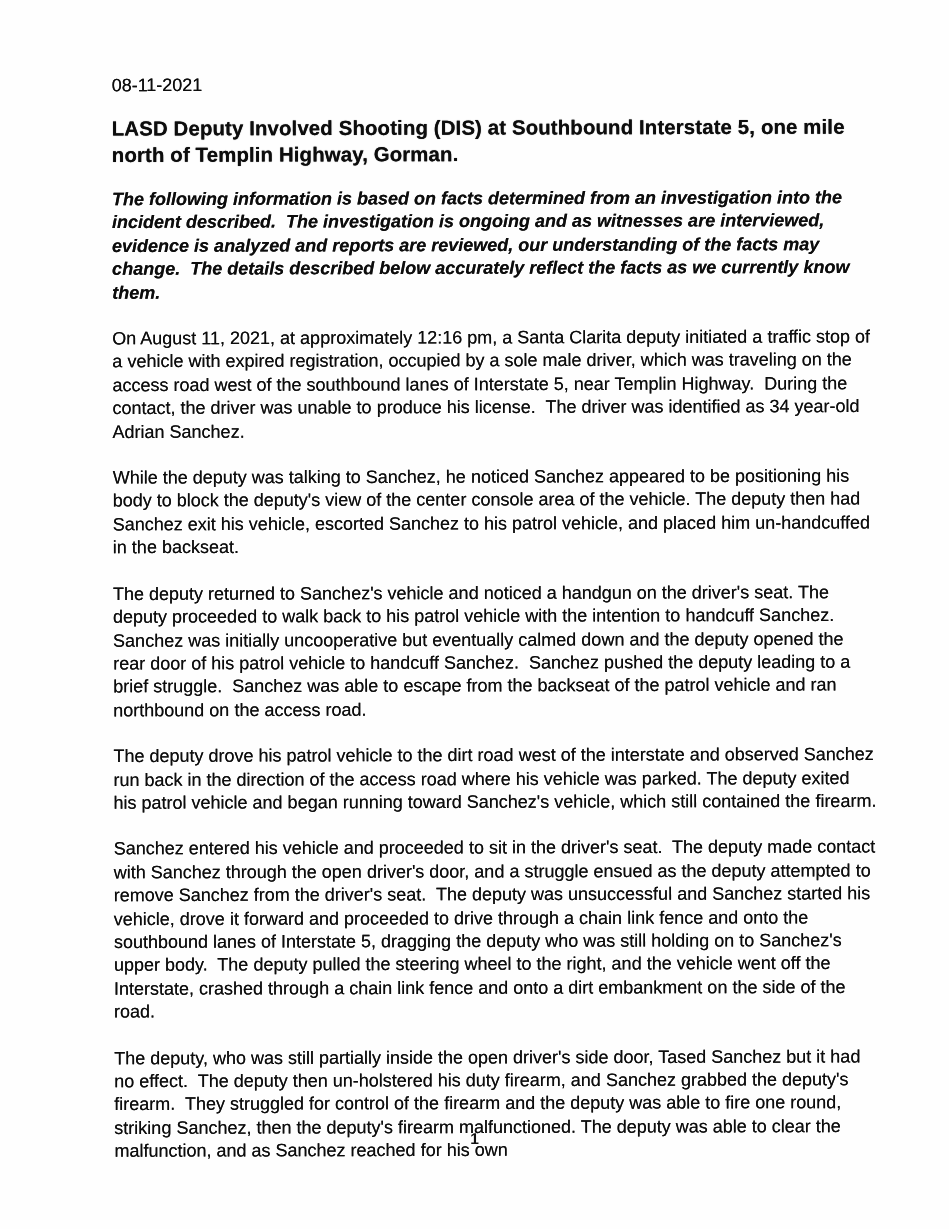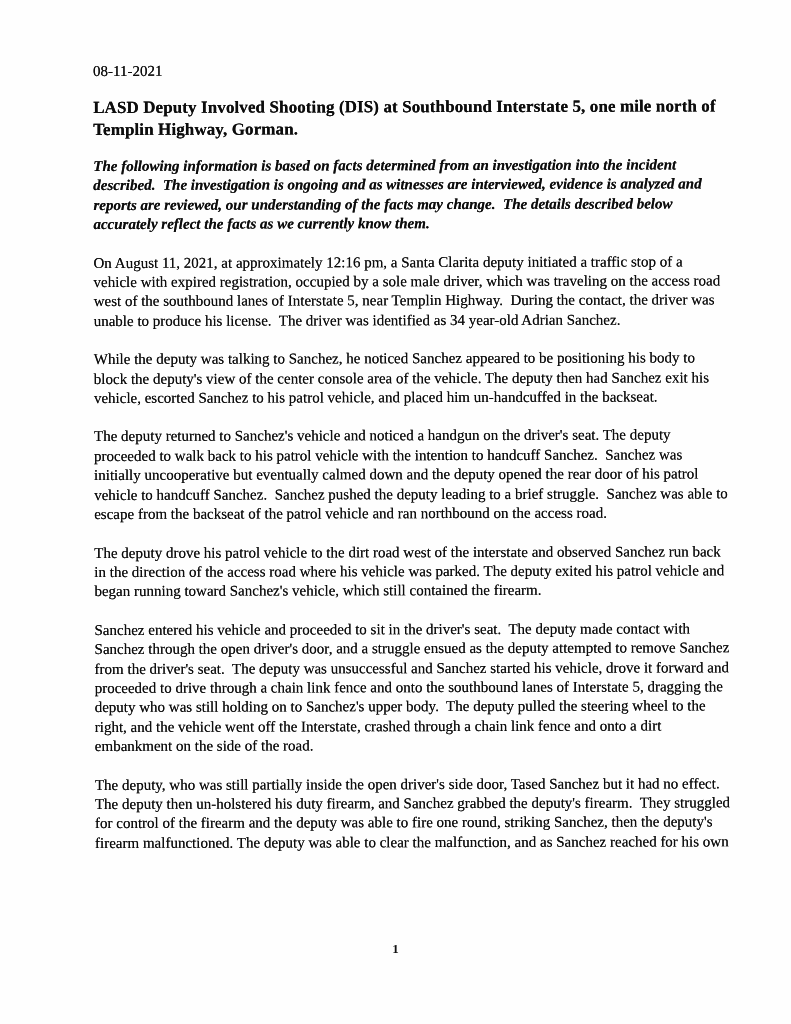--- a/index.html
+++ b/index.html
@@ -6,21 +6,21 @@
   html, body {
     margin: 0;
     padding: 0;
     background: #ffffff;
   }
   .page {
     position: relative;
     width: 791px;
     height: 1024px;
     background: #fefefe;
-    font-family: Liberation Serif, serif;
+    font-family: Liberation Sans, sans-serif;
     color: #0d0d0d;
     overflow: hidden;
   }
   .content {
     position: absolute;
     left: 93px;
     top: 62px;
     width: 636px;
     transform: rotate(-0.15deg);
     transform-origin: left top;

